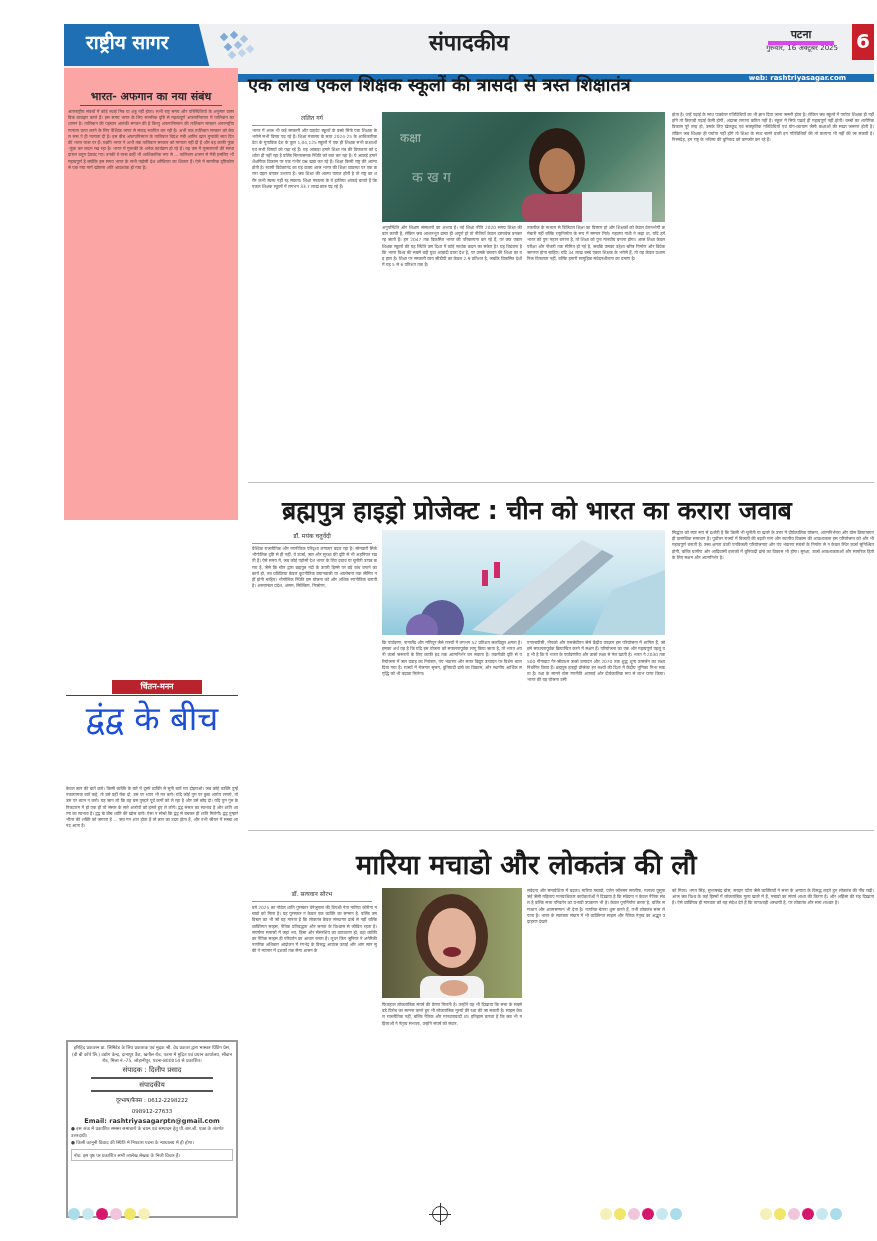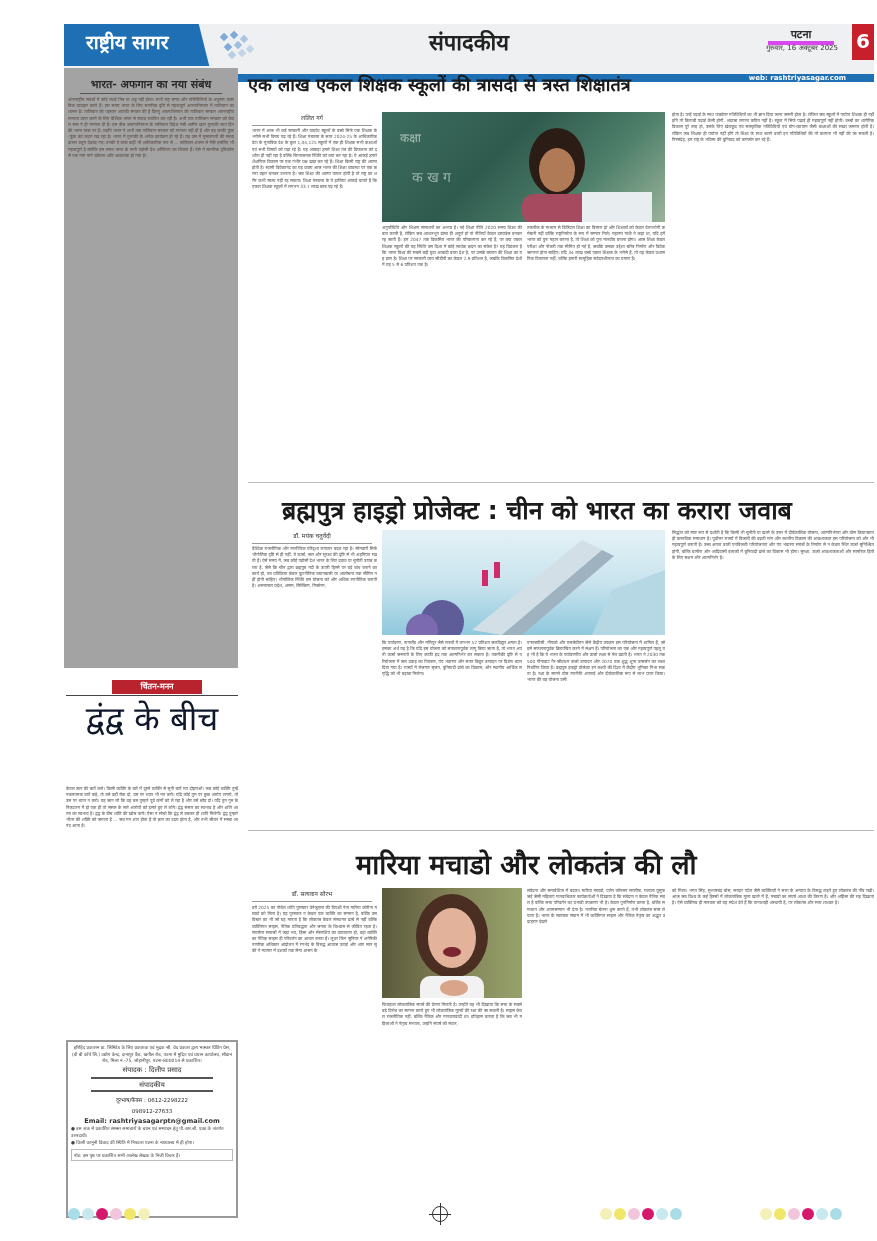--- a/index.html
+++ b/index.html
@@ -14,28 +14,28 @@
   .dots { position: absolute; left: 155px; top: 6px; width: 40px; height: 28px; }
   .dots span { position: absolute; width: 6px; height: 6px; background: #7fa9d6; transform: rotate(45deg); }
   .section-title { position: absolute; left: 0; width: 810px; top: 2px; text-align: center; font-weight: bold; font-size: 22px; color: #222; }
   .city { position: absolute; right: 40px; top: 2px; font-size: 11px; font-weight: bold; text-align: center; width: 66px; border-bottom: 4px solid #d946ef; }
   .date { position: absolute; right: 36px; top: 19px; font-size: 7px; color: #333; }
   .page-num { position: absolute; right: 0; top: 0; width: 22px; height: 36px; background: #c8202b; color: #fff; font-weight: bold; font-size: 20px; text-align: center; line-height: 34px; }
   .bluebar { position: absolute; left: 0; bottom: 0; width: 810px; height: 8px; background: #1f6fb5; }
   .web { position: absolute; right: 28px; bottom: 0; font-size: 7px; color: #fff; font-weight: bold; line-height: 8px; }
 
   
-  .left-box { position: absolute; left: 64px; top: 68px; width: 174px; height: 600px; background: #a3a3a3; padding: 8px 4px; }
+  .left-box { position: absolute; left: 64px; top: 68px; width: 174px; height: 452px; background: #fca5a5; padding: 20px 4px; }
   .left-title { font-family: "DejaVu Serif", serif; font-weight: bold; font-size: 11px; text-align: center; color: #2a2a2a; border-bottom: 1px solid #555; margin: 0 12px 3px; padding-bottom: 2px; }
   .fake-text { font-size: 4.3px; line-height: 6.2px; color: #5a4c44; text-align: justify; word-break: break-all; overflow: hidden; }
   .fake-text.gray { color: #555; }
 
   .chintan-tag { position: absolute; left: 112px; top: 680px; width: 90px; height: 14px; background: #b8232d; color: #fff; font-size: 8px; font-weight: bold; text-align: center; line-height: 14px; }
   .chintan-rule { position: absolute; left: 66px; top: 695px; width: 172px; border-top: 1px solid #444; }
-  .chintan-head { position: absolute; left: 66px; top: 700px; width: 172px; text-align: center; font-family: "DejaVu Sans", sans-serif; font-size: 33px; line-height: 38px; color: #0f172a; }
+  .chintan-head { position: absolute; left: 66px; top: 700px; width: 172px; text-align: center; font-family: "DejaVu Sans", sans-serif; font-size: 33px; line-height: 38px; color: #1d4ed8; }
   .chintan-body { position: absolute; left: 66px; top: 786px; width: 172px; height: 250px; }
 
   .imprint { position: absolute; left: 66px; top: 1040px; width: 172px; height: 178px; border: 2px solid #999; padding: 3px; }
   .imprint .pub { font-size: 4.5px; line-height: 6.5px; color: #444; text-align: center; }
   .imprint .editor { font-size: 7px; text-align: center; margin-top: 0; }
   .imprint .sub { font-size: 7px; text-align: center; border-top: 2px solid #555; border-bottom: 2px solid #555; margin: 3px 20px; padding: 1px 0; }
   .imprint .phone { font-size: 5.5px; text-align: center; line-height: 11px; }
   .imprint .email { font-size: 6.5px; font-weight: bold; text-align: center; color: #333; }
   .imprint .note { font-size: 4.5px; line-height: 7px; color: #444; }
   .imprint .foot { font-size: 4.5px; border: 1px solid #bbb; margin-top: 3px; padding: 2px; color: #444; }

